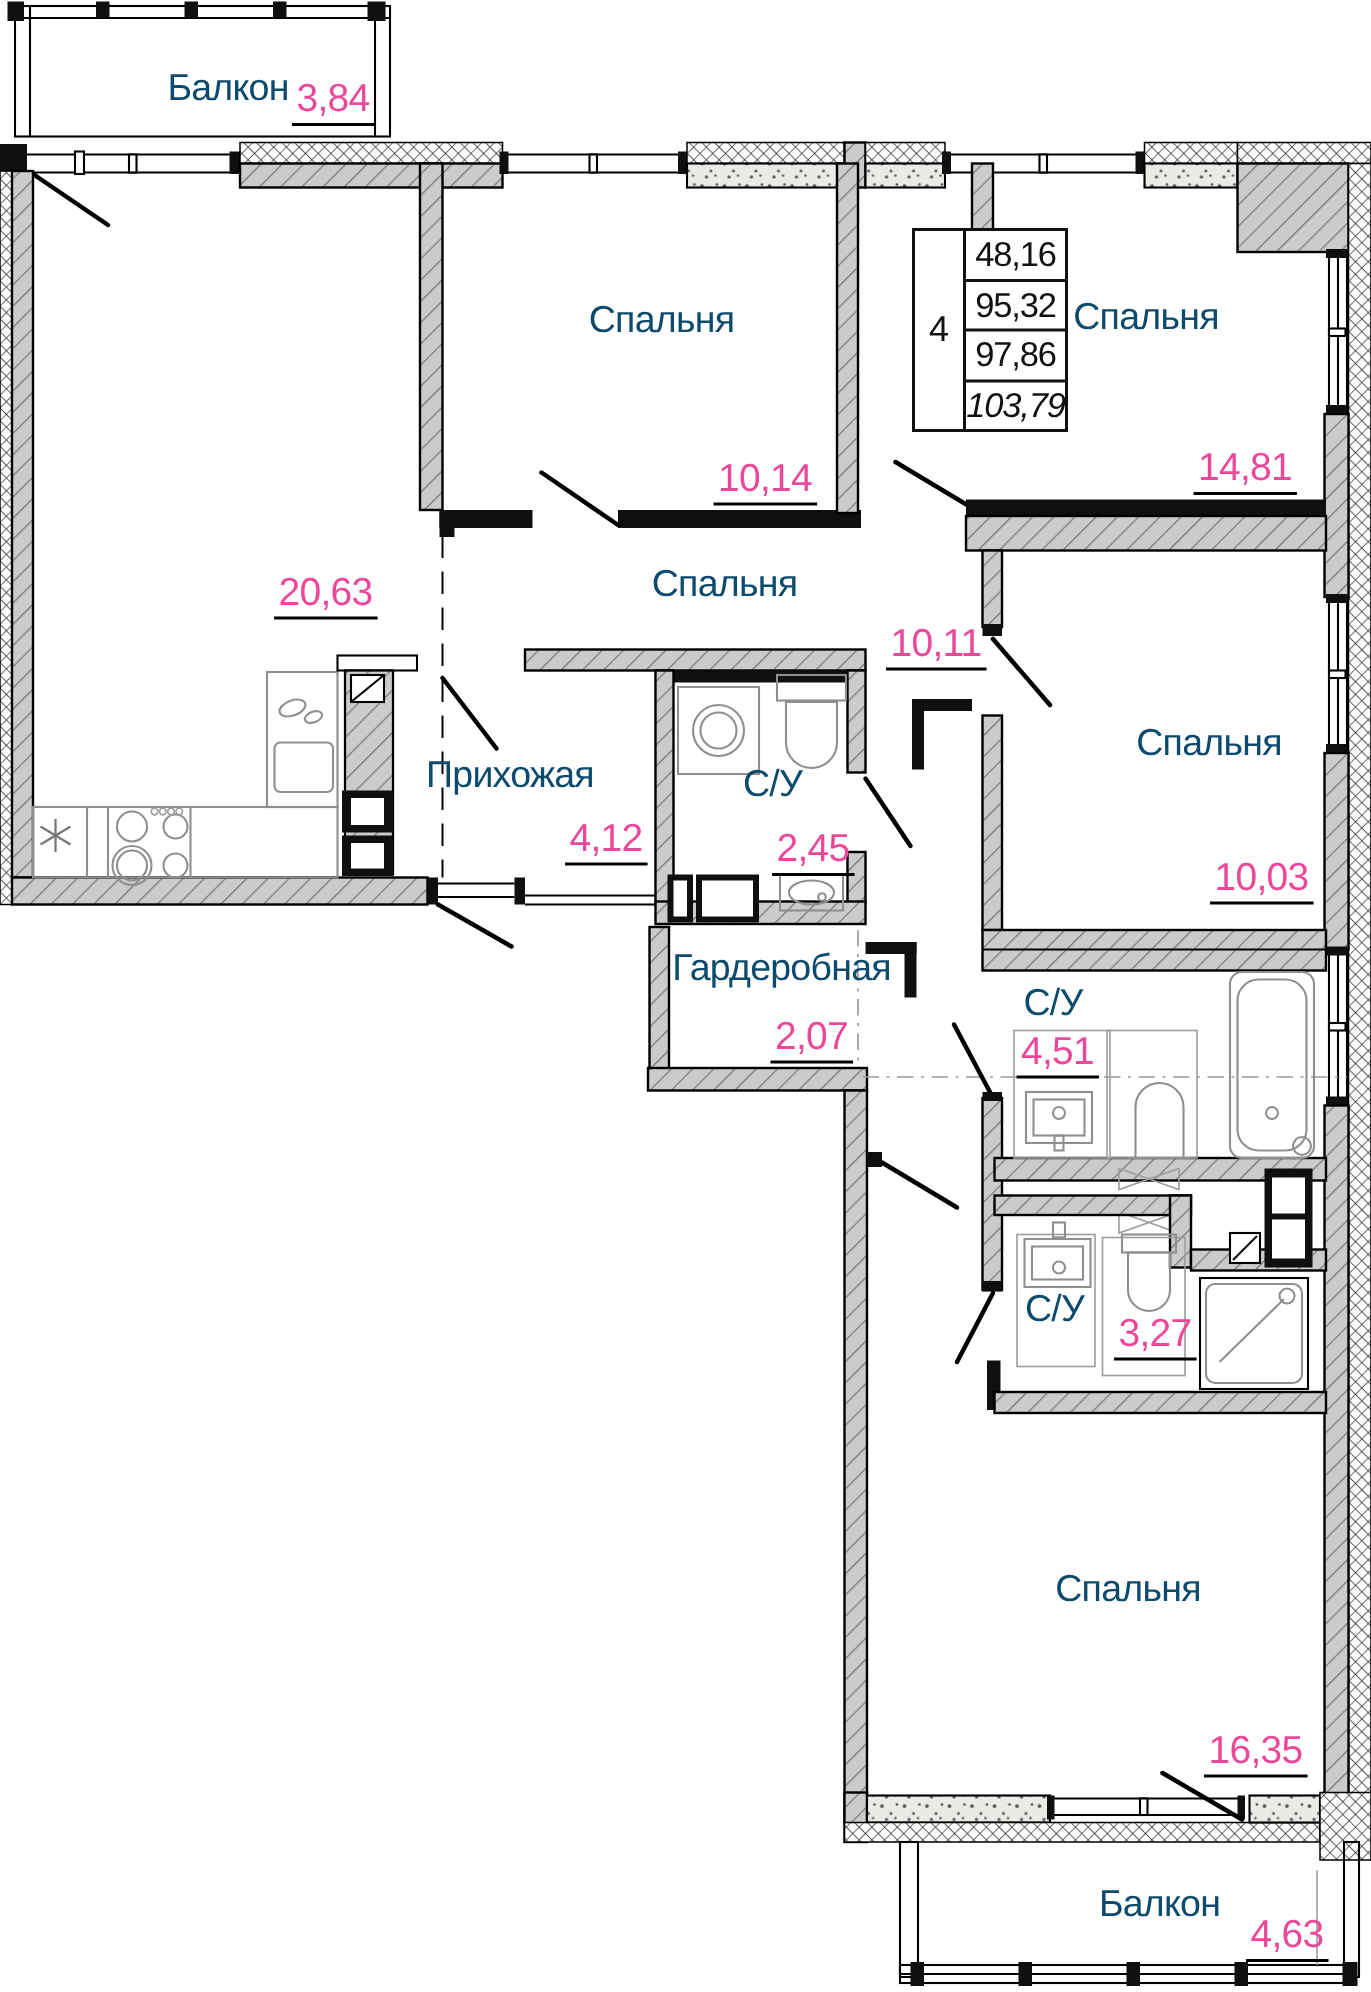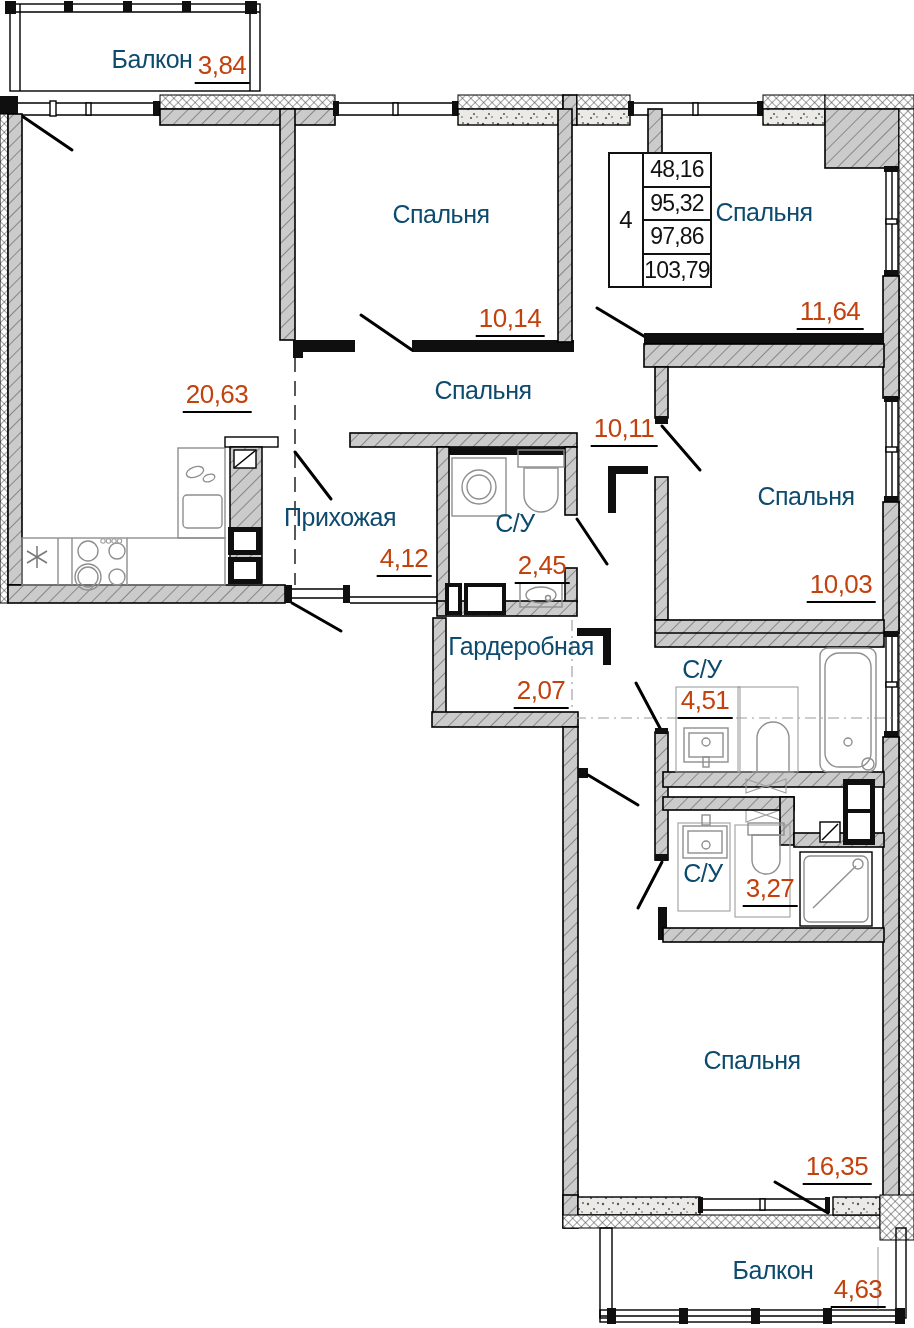--- a/index.html
+++ b/index.html
@@ -17,31 +17,31 @@
   .lt{fill:none;stroke:#8f8f8f;stroke-width:1.4}
   .lt2{fill:none;stroke:#9f9f9f;stroke-width:1.1}
   .dr{fill:none;stroke:#000;stroke-width:3;stroke-linecap:round}
   .ds{fill:none;stroke:#000;stroke-width:1.3;stroke-dasharray:15 9}
   .dd{fill:none;stroke:#9a9a9a;stroke-width:1.1;stroke-dasharray:11 5 2 5}
   .sf{stroke:#777;stroke-width:1.5;fill:none}
   
   .lbl{position:absolute;transform:translate(-50%,-50%);white-space:nowrap;
        font-size:25px;letter-spacing:-0.5px;color:#0c4a6e;}
   .area{position:absolute;transform:translate(-50%,-50%);white-space:nowrap;
-        font-size:26px;letter-spacing:-0.5px;color:#c2410c;
+        font-size:26px;letter-spacing:-0.5px;color:#ec4899;
         border-bottom:2px solid #000;padding:0 3px 1px 3px;}
   
   .tbl{position:absolute;left:608px;top:152px;width:100px;height:132px;
        border:2px solid #111;display:flex;background:#fff;}
   .tbl .c1{width:32px;border-right:2px solid #111;display:flex;align-items:center;
        justify-content:center;font-size:24px;}
   .tbl .c2{flex:1;display:flex;flex-direction:column;}
   .tbl .c2 div{flex:1;display:flex;align-items:center;justify-content:center;
        font-size:23px;letter-spacing:-0.8px;border-bottom:2px solid #111;}
-  .tbl .c2 div:last-child{border-bottom:none;}
+  .tbl .c2 div:last-child{border-bottom:none;font-style:italic;}
 </style>
 </head>
 <body>
 
 <div class="plan">
 
 <svg width="914" height="1328" viewBox="0 0 914 1328">
   <defs>
     <pattern id="h" width="10" height="10" patternUnits="userSpaceOnUse" patternTransform="rotate(45)">
       <rect width="10" height="10" fill="#cbcbcb"></rect>
@@ -364,21 +364,21 @@
 
   <div class="lbl" style="left:152px;top:59px">Балкон</div>
   <div class="area" style="left:222px;top:67px">3,84</div>
 
   <div class="area" style="left:217px;top:396px">20,63</div>
 
   <div class="lbl" style="left:441px;top:214px">Спальня</div>
   <div class="area" style="left:510px;top:320px">10,14</div>
 
   <div class="lbl" style="left:764px;top:212px">Спальня</div>
-  <div class="area" style="left:830px;top:313px">11,64</div>
+  <div class="area" style="left:830px;top:313px">14,81</div>
 
   <div class="lbl" style="left:483px;top:390px">Спальня</div>
   <div class="area" style="left:624px;top:430px">10,11</div>
 
   <div class="lbl" style="left:340px;top:517px">Прихожая</div>
   <div class="area" style="left:404px;top:560px">4,12</div>
 
   <div class="lbl" style="left:515px;top:523px">С/У</div>
   <div class="area" style="left:542px;top:567px">2,45</div>
 

